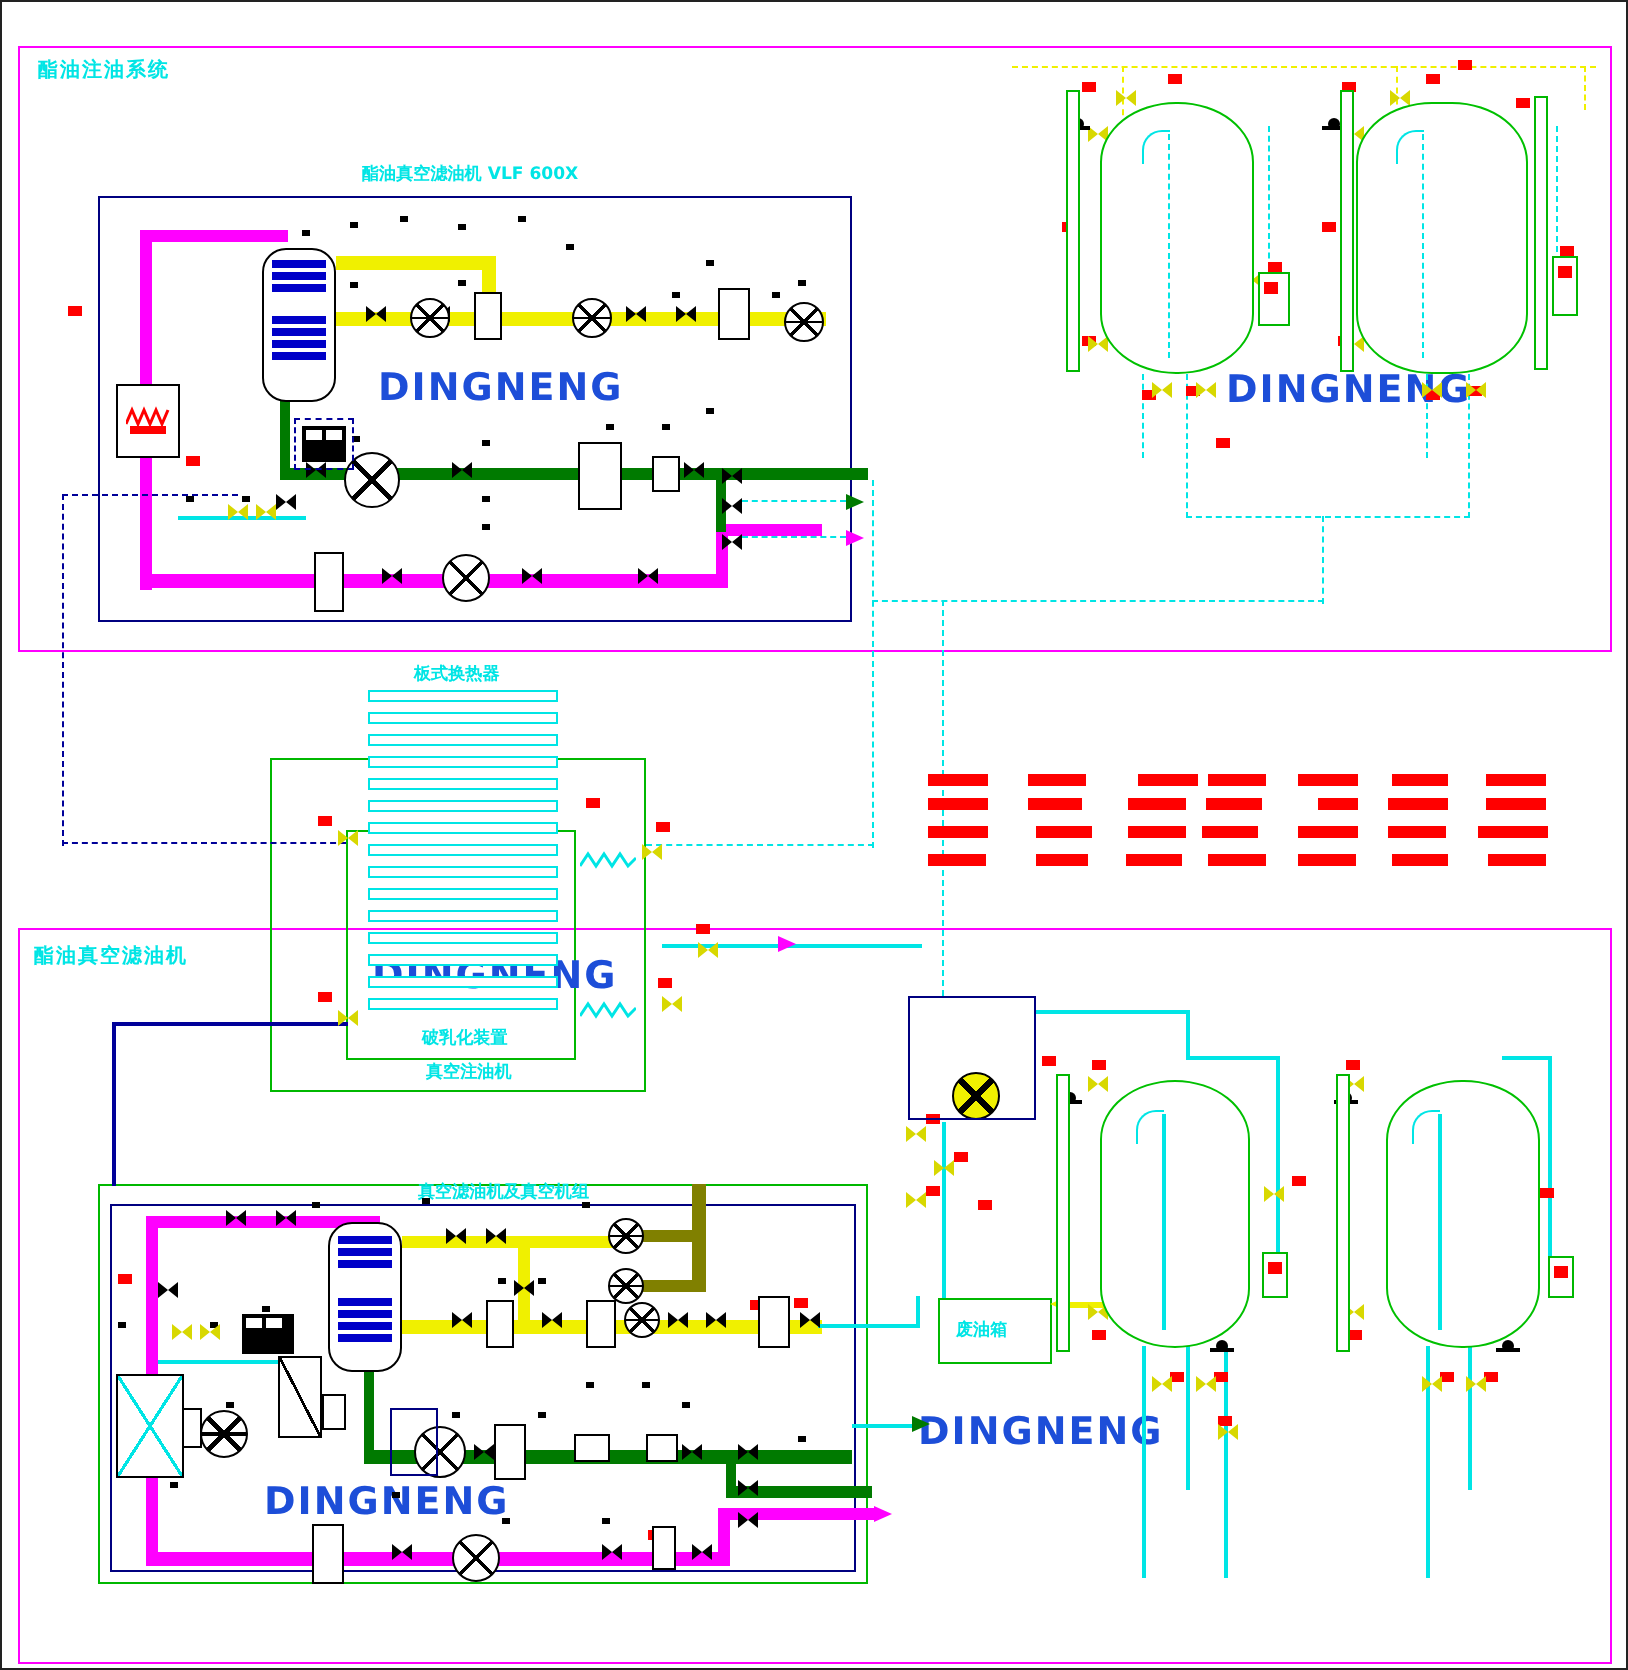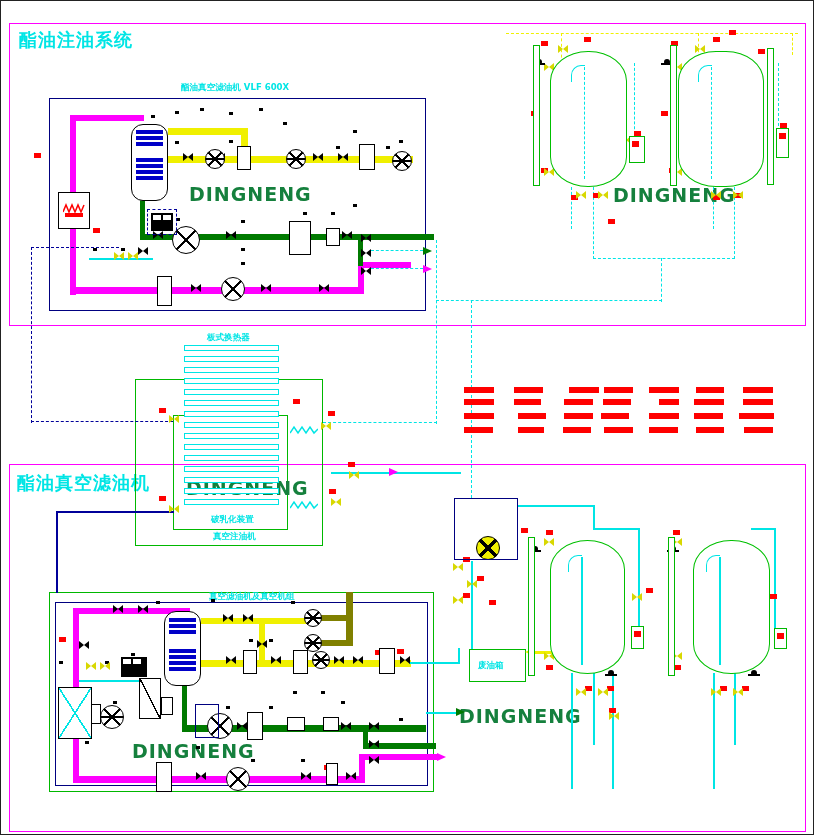--- a/index.html
+++ b/index.html
@@ -4,23 +4,23 @@
 <style>
   html,body{margin:0;padding:0;background:#fff;}
   #canvas{position:relative;width:814px;height:835px;background:#fff;border:1px solid #222;
           font-family:"DejaVu Sans",sans-serif;overflow:hidden;box-sizing:border-box;}
   .abs{position:absolute;}
   .box{position:absolute;box-sizing:border-box;background:transparent;}
   .sect{border:1px solid #FF00FF;}
   .navybox{border:1px solid #000080;}
   .greenbox{border:1px solid #00B800;}
   .cn{position:absolute;color:#00E5E5;font-weight:bold;white-space:nowrap;}
-  .title{font-size:18px;letter-spacing:1px;}
+  .title{font-size:10px;letter-spacing:1px;}
   .small{font-size:9px;transform:scale(.95);transform-origin:left top;}
-  .wm{position:absolute;font-weight:bold;font-size:19px;color:#15803d;letter-spacing:1px;white-space:nowrap;}
+  .wm{position:absolute;font-weight:bold;font-size:19px;color:#1d4ed8;letter-spacing:1px;white-space:nowrap;}
   .pipe{position:absolute;}
   .dash-h{position:absolute;height:0;border-top:1.5px dashed;}
   .dash-v{position:absolute;width:0;border-left:1.5px dashed;}
   .line-h{position:absolute;height:1.5px;}
   .line-v{position:absolute;width:1.5px;}
   .flag{position:absolute;width:7px;height:5px;background:#FF0000;}
   .tick{position:absolute;width:4px;height:3px;background:#000;}
   .redbar{position:absolute;height:6px;background:#FF0000;}
   .tank{position:absolute;border:1.5px solid #00C000;background:#fff;border-radius:38px/30px;box-sizing:border-box;}
   .gauge{position:absolute;border:1px solid #00B800;background:#fff;box-sizing:border-box;}

